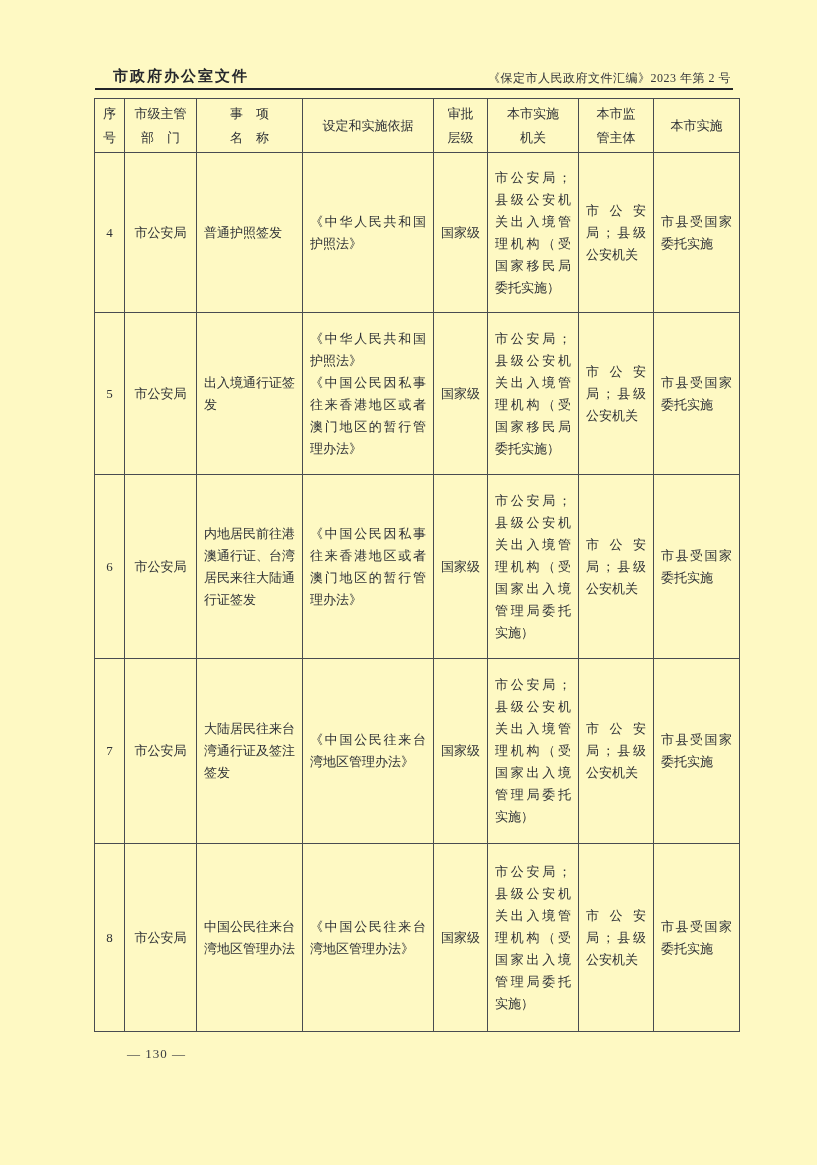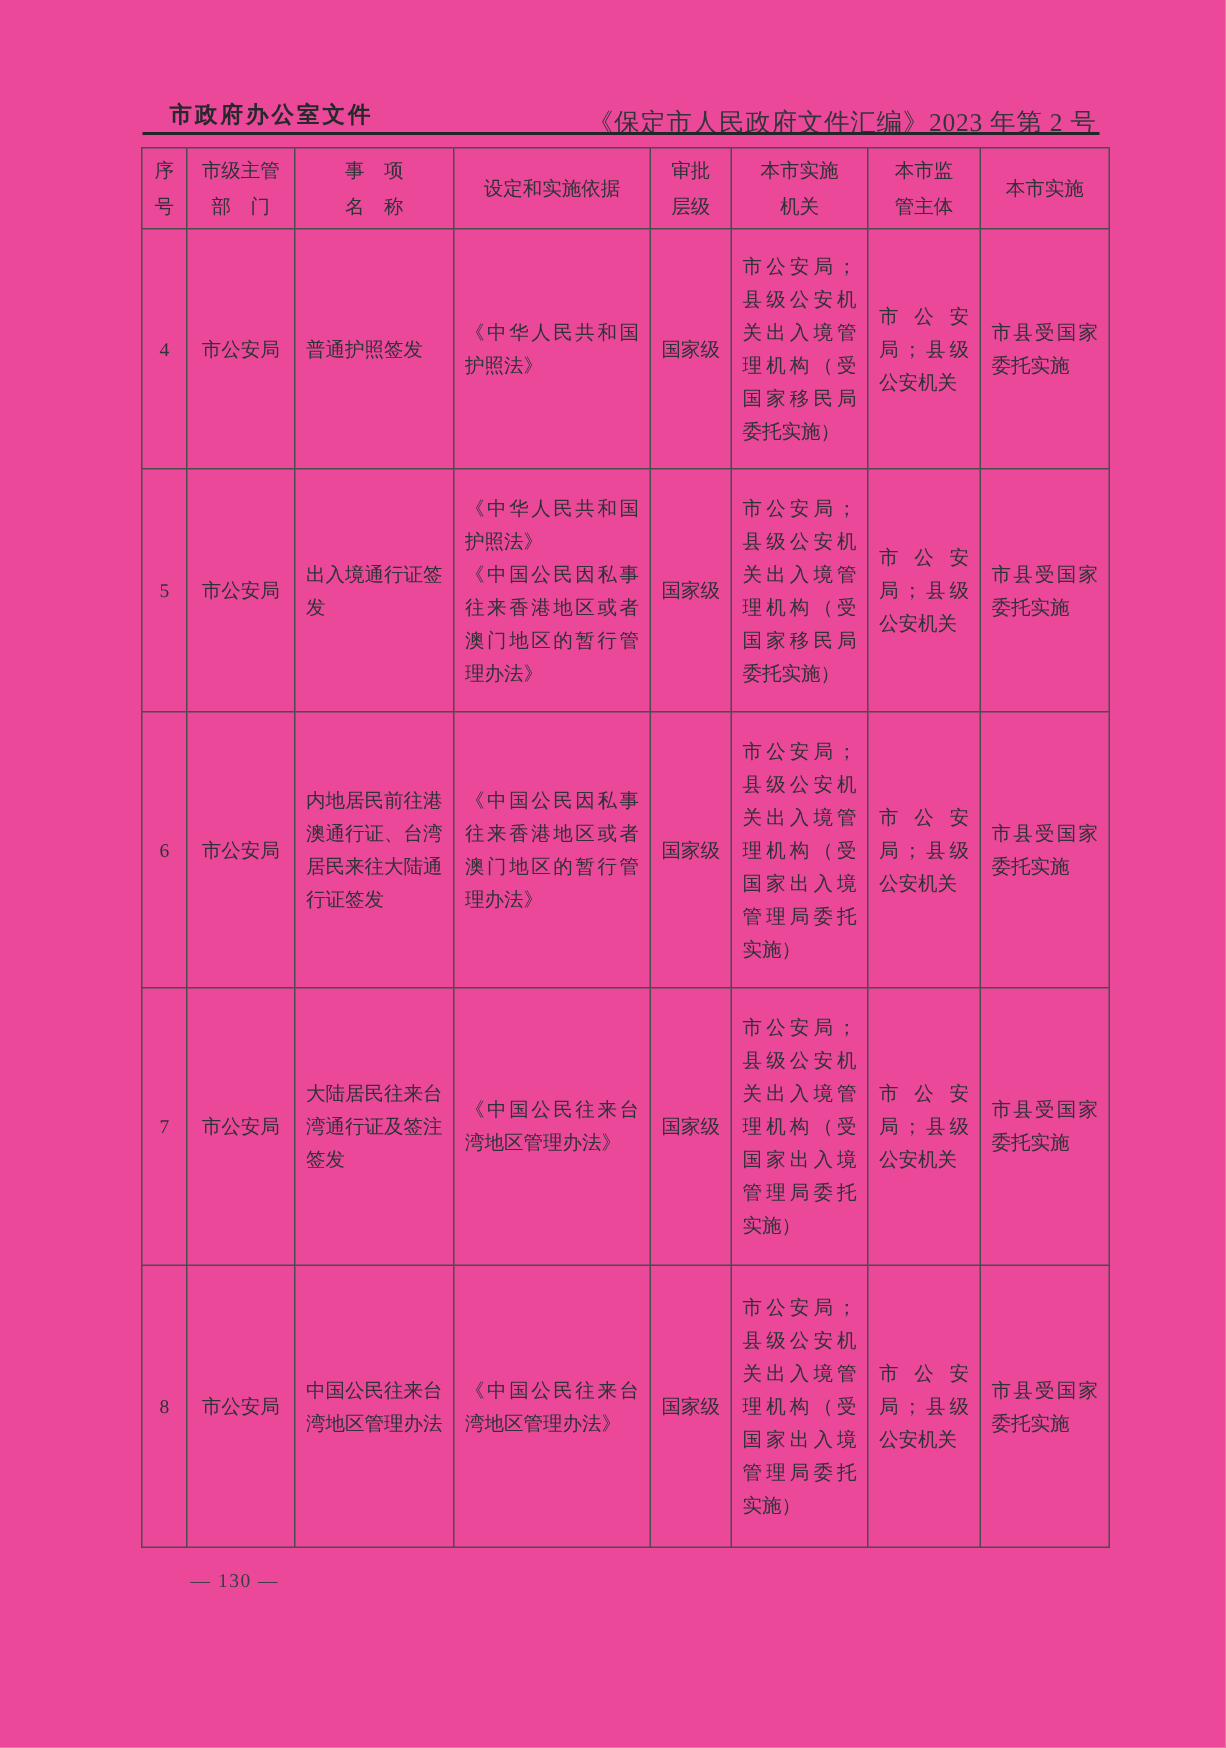--- a/index.html
+++ b/index.html
@@ -3,33 +3,33 @@
 <meta charset="utf-8">
 <style>
   html,body{margin:0;padding:0;}
   body{
     width:817px;height:1165px;
     background:#f4f4f2;
     font-family:"Liberation Serif","DejaVu Serif",serif;
   }
   .page{
     position:relative;width:817px;height:1165px;overflow:hidden;
-    background:#ec4899;
+    background:#fef9c3;
     color:#32343a;
   }
   
   .head-left{
     position:absolute;left:113px;top:67px;
     font-family:"Liberation Sans","DejaVu Sans",sans-serif;
     font-weight:bold;font-size:15px;letter-spacing:2px;color:#26282c;
     white-space:nowrap;
   }
   .head-right{
     position:absolute;right:86px;top:70px;
-    font-size:17px;letter-spacing:0.5px;color:#33353b;
+    font-size:12px;letter-spacing:0.5px;color:#33353b;
     white-space:nowrap;
   }
   .head-rule{
     position:absolute;left:95px;top:88px;width:638px;height:2px;
     background:#232529;
   }
   
   table.items{
     position:absolute;left:94px;top:98px;
     width:645px;border-collapse:collapse;table-layout:fixed;

